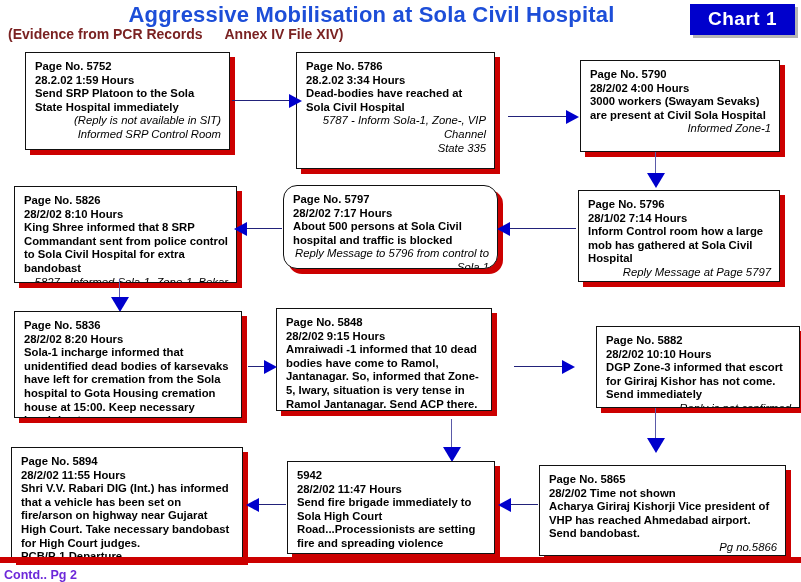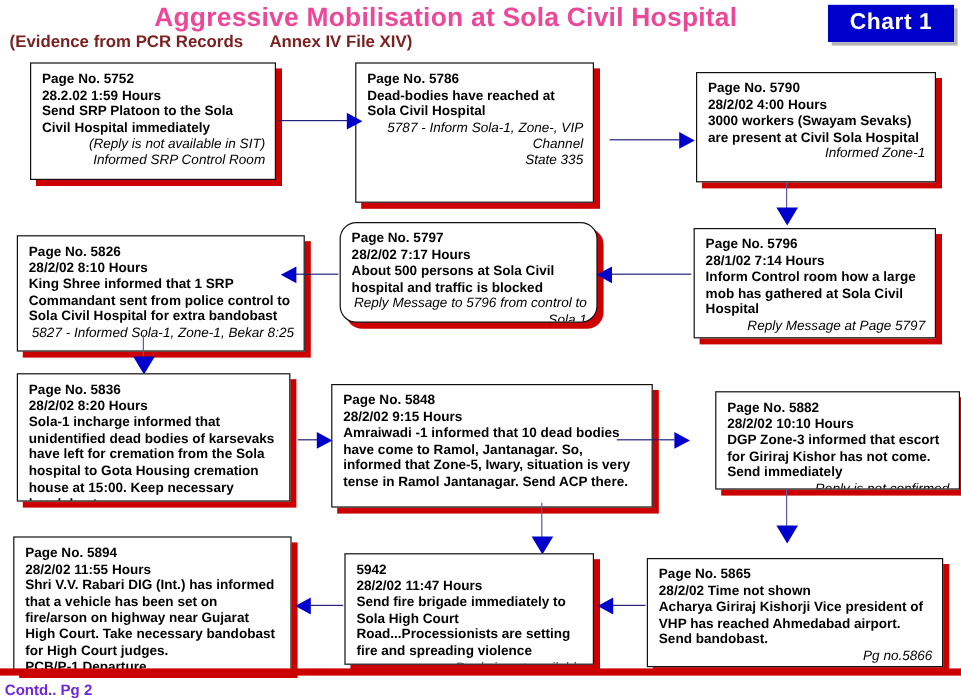--- a/index.html
+++ b/index.html
@@ -10,21 +10,21 @@
     position:relative;
     overflow:hidden;
   }
   #chart-root{position:relative;width:801px;height:582px;}
 
   
   .title{
     position:absolute;left:0;top:2px;width:735px;
     text-align:center;
     font-size:22px;font-weight:bold;
-    color:#ec4899;
+    color:#1d4ed8;
     letter-spacing:.2px;
     padding-left:8px;
     box-sizing:border-box;
   }
   .subtitle{
     position:absolute;left:0;top:26px;width:801px;
     text-align:left;
     font-size:14px;font-weight:bold;
     color:#7a2222;
     padding-left:8px;
@@ -105,27 +105,28 @@
 
   <div class="title">Aggressive Mobilisation at Sola Civil Hospital</div>
   <div class="subtitle">
     <span>(Evidence from PCR Records</span><span class="gap"></span><span>Annex IV File XIV)</span>
   </div>
   <div class="chart-badge">Chart 1</div>
 
   <div class="box" style="left:25px;top:52px;width:205px;height:98px;">
     <div class="ln">Page No. 5752</div>
     <div class="ln">28.2.02  1:59 Hours</div>
-    <div class="wrapln">Send SRP Platoon to the Sola Civil Hospital immediately</div>
+    <div class="wrapln">Send SRP Platoon to the Sola State Hospital immediately</div>
     <span class="note right">(Reply is not available in SIT)</span>
     <span class="note right">Informed SRP Control Room</span>
   </div>
 
   <div class="box" style="left:296px;top:52px;width:199px;height:117px;">
     <div class="ln">Page No. 5786</div>
+    <div class="ln">28.2.02   3:34 Hours</div>
     <div class="wrapln">Dead-bodies have reached at Sola Civil Hospital</div>
     <span class="note right">5787 - Inform Sola-1, Zone-, VIP Channel</span>
     <span class="note right">State 335</span>
   </div>
 
   <div class="box" style="left:580px;top:60px;width:200px;height:92px;">
     <div class="ln">Page No. 5790</div>
     <div class="ln">28/2/02   4:00 Hours</div>
     <div class="wrapln">3000 workers (Swayam Sevaks) are present at Civil Sola Hospital</div>
     <span class="note right">Informed Zone-1</span>
@@ -133,24 +134,24 @@
 
   <div class="hline" style="left:232px;top:100px;width:58px;"></div>
   <div class="arrow-r" style="left:289px;top:94px;"></div>
 
   <div class="hline" style="left:508px;top:116px;width:58px;"></div>
   <div class="arrow-r" style="left:566px;top:110px;"></div>
 
   <div class="vline" style="left:655px;top:152px;height:28px;"></div>
   <div class="arrow-d" style="left:647px;top:173px;"></div>
 
-  <div class="box" style="left:14px;top:196px;width:240px;height:97px;">
+  <div class="box" style="left:14px;top:186px;width:223px;height:97px;">
     <div class="ln">Page No. 5826</div>
     <div class="ln">28/2/02   8:10 Hours</div>
-    <div class="wrapln">King Shree informed that 1 SRP Commandant sent from police control to Sola Civil Hospital for extra bandobast</div>
+    <div class="wrapln">King Shree informed that 8 SRP Commandant sent from police control to Sola Civil Hospital for extra bandobast</div>
     <span class="note right">5827 - Informed Sola-1, Zone-1, Bekar 8:25</span>
   </div>
 
   <div class="box" style="left:283px;top:185px;width:215px;height:84px;border-radius:14px;">
     <div class="ln">Page No. 5797</div>
     <div class="ln">28/2/02   7:17 Hours</div>
     <div class="wrapln">About 500 persons at Sola Civil hospital and traffic is blocked</div>
     <span class="note right">Reply Message to 5796 from control to Sola 1</span>
   </div>
 
@@ -170,21 +171,21 @@
   <div class="vline" style="left:119px;top:279px;height:24px;"></div>
   <div class="arrow-d" style="left:111px;top:297px;"></div>
 
   <div class="box" style="left:14px;top:311px;width:228px;height:107px;">
     <div class="ln">Page No. 5836</div>
     <div class="ln">28/2/02   8:20 Hours</div>
     <div class="wrapln">Sola-1 incharge informed that unidentified dead bodies of karsevaks have left for cremation from the Sola hospital to Gota Housing cremation house at 15:00. Keep necessary bandobast.</div>
 
   </div>
 
-  <div class="box" style="left:276px;top:320px;width:268px;height:103px;">
+  <div class="box" style="left:276px;top:308px;width:216px;height:103px;">
     <div class="ln">Page No. 5848</div>
     <div class="ln">28/2/02   9:15 Hours</div>
     <div class="wrapln">Amraiwadi -1 informed that 10 dead bodies have come to Ramol, Jantanagar. So, informed that Zone-5, Iwary, situation is very tense in Ramol Jantanagar. Send ACP there.</div>
 
   </div>
 
   <div class="box" style="left:576px;top:326px;width:204px;height:82px;margin-left:20px;">
     <div class="ln">Page No. 5882</div>
     <div class="ln">28/2/02  10:10 Hours</div>
     <div class="wrapln">DGP Zone-3 informed that escort for Giriraj Kishor has not come. Send immediately</div>

